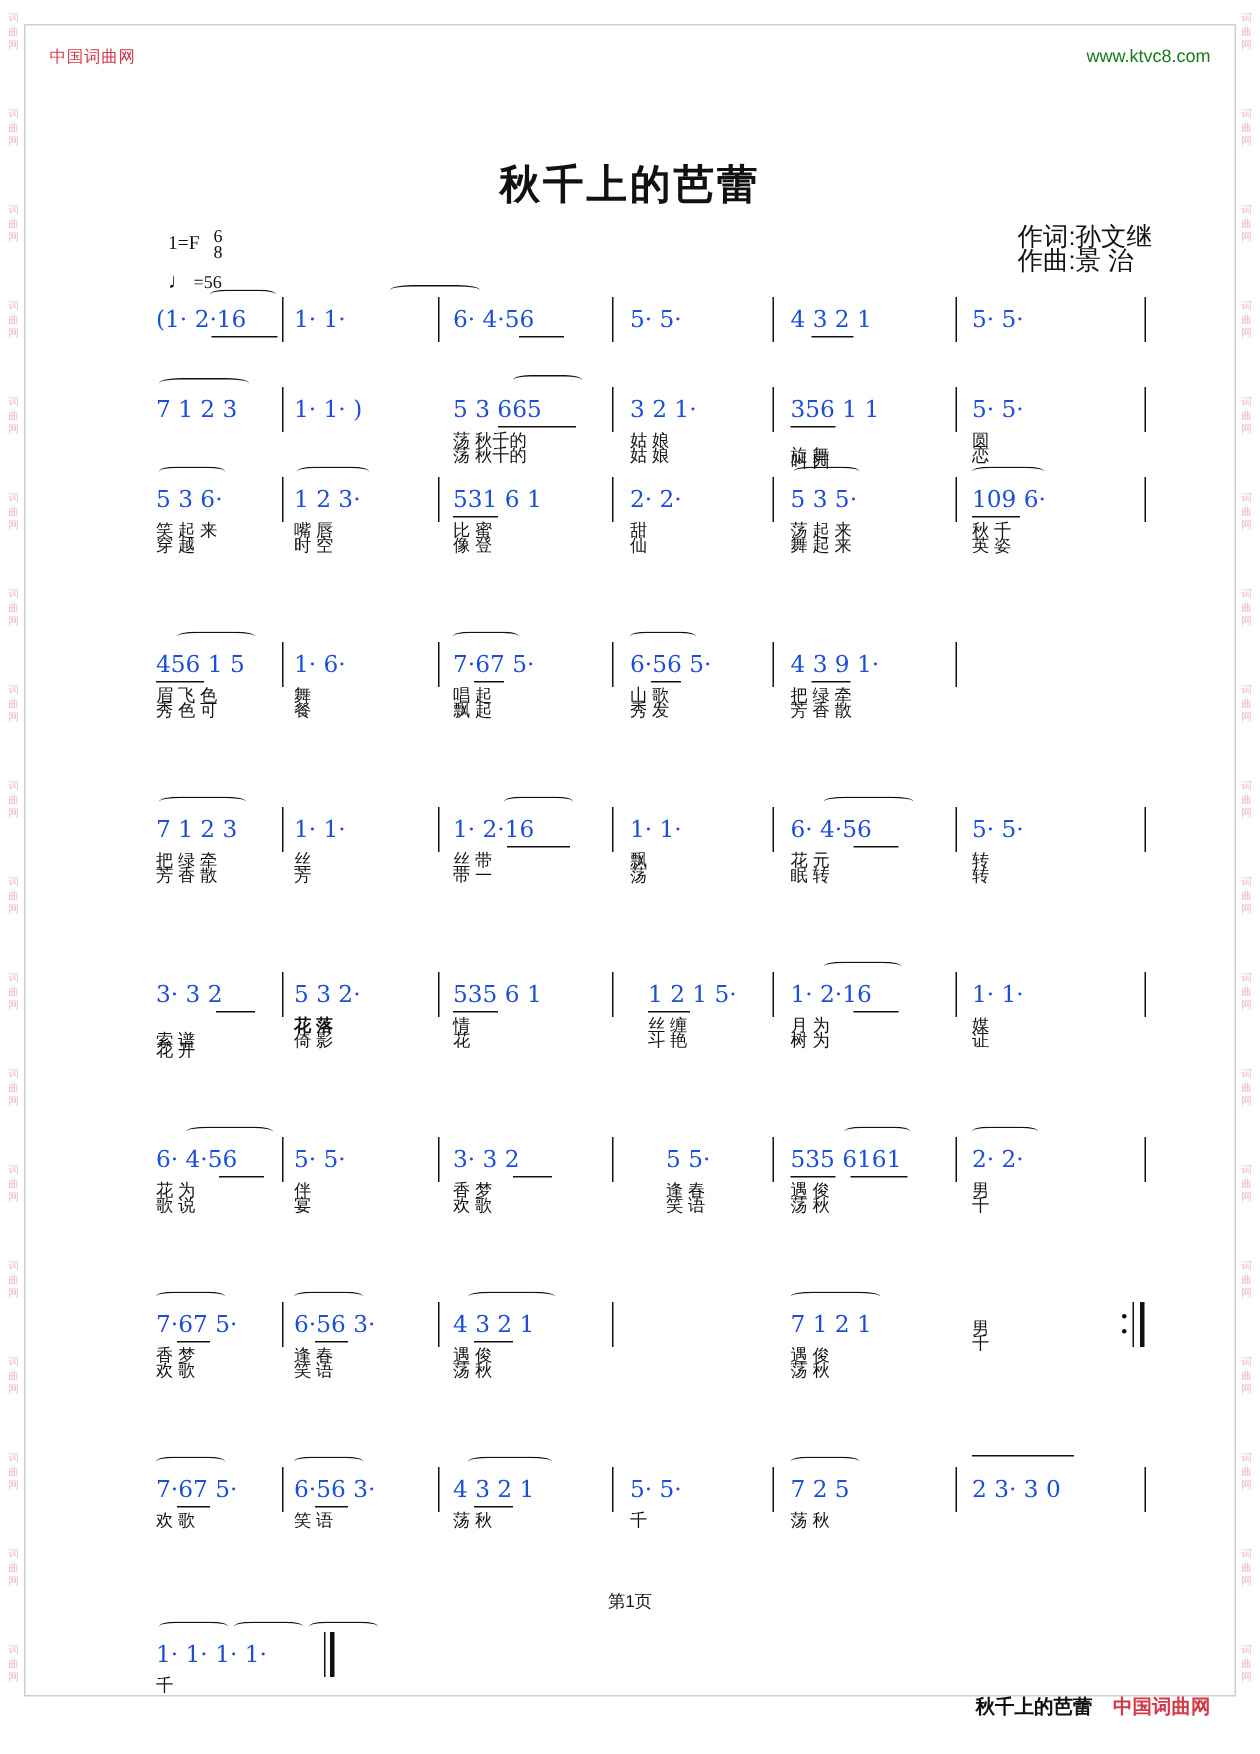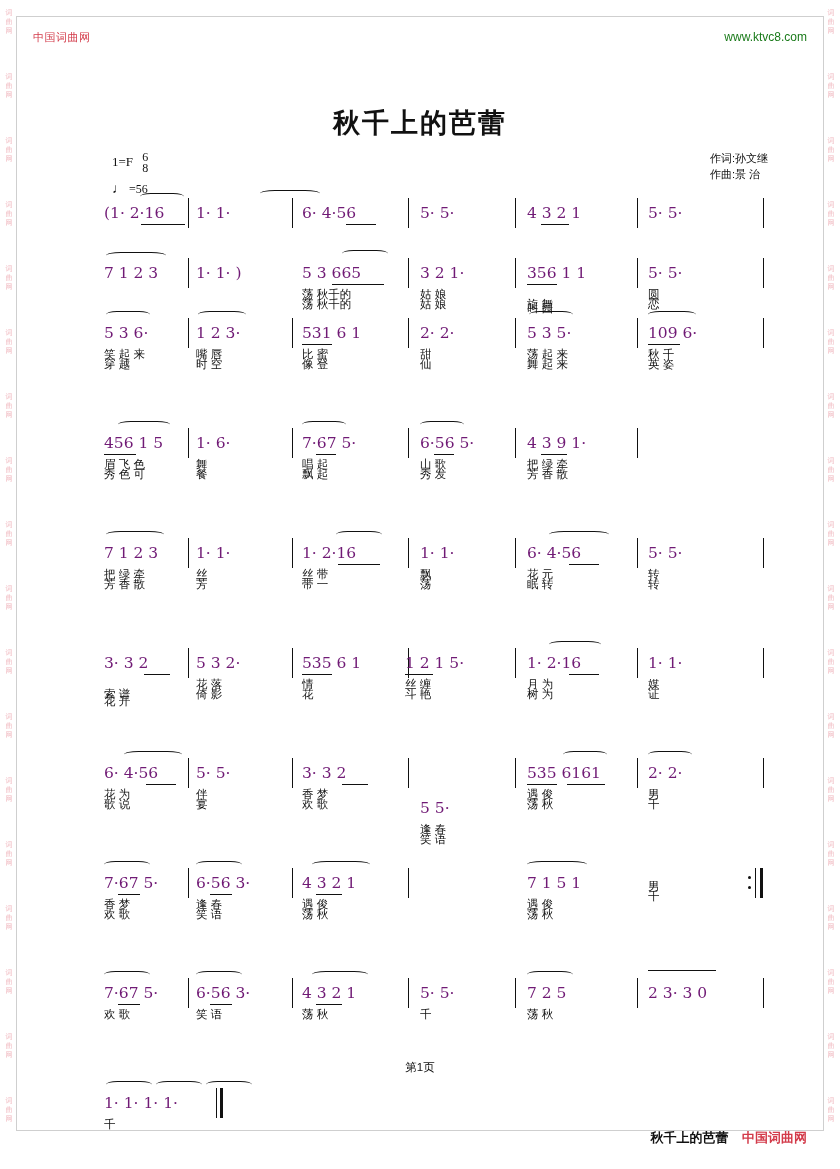--- a/index.html
+++ b/index.html
@@ -25,37 +25,37 @@
   
   .hdr-left { position:absolute; left:33px; top:30px; font-size:11px; color:#d33b4a;
               font-family:"Liberation Sans", sans-serif; letter-spacing:.5px; }
   .hdr-right { position:absolute; right:33px; top:30px; font-size:12px; color:#1a7a1a;
                font-family:"Liberation Sans", sans-serif; }
   
   .title { position:absolute; left:0; top:105px; width:840px; text-align:center;
            font-size:27px; color:#111; font-family:"DejaVu Serif", serif; font-weight:bold;
            letter-spacing:2px; }
   
-  .credits { position:absolute; right:72px; top:150px; font-size:11px; color:#111;
+  .credits { position:absolute; right:72px; top:150px; font-size:17px; color:#111;
              line-height:16px; font-family:"Liberation Sans", sans-serif; text-align:left; }
   
   .keysig { position:absolute; left:112px; top:152px; font-size:13px; color:#111;
             font-family:"Liberation Serif", serif; }
   .keysig .frac { display:inline-block; vertical-align:middle; margin-left:6px;
                   font-size:12px; line-height:11px; text-align:center; }
   .tempo { position:absolute; left:112px; top:181px; font-size:12px; color:#111;
            font-family:"Liberation Serif", serif; }
   .tempo .qn { font-size:14px; }
 
   
   .score { position:absolute; left:0; top:196px; width:840px; }
   .sysrow { position:relative; height:0; }
   
   .meas { position:absolute; font-family:"DejaVu Serif", serif; }
-  .notes { position:relative; white-space:nowrap; font-size:15.5px; color:#701a75;
+  .notes { position:relative; white-space:nowrap; font-size:15.5px; color:#1d4ed8;
            letter-spacing:0px; line-height:18px; }
   .lyr { position:relative; white-space:nowrap; font-size:11.5px; color:#111;
          font-family:"Liberation Sans", sans-serif; line-height:15px; }
   .bar { position:absolute; width:1px; background:#111; }
   
   .slur { position:absolute; border-top:1.2px solid #111; border-radius:50%/100%;
           height:7px; border-left:none; border-right:none; border-bottom:none; }
   
   .beam { position:absolute; height:1.2px; background:#111; }
   
@@ -413,32 +413,32 @@
   <div class="sysrow">
     <div class="meas" style="left:104px; top:458px;">
       <div class="notes">3·   3 2</div>
       <div class="beam" style="left:40px; top:20px; width:26px;"></div>
       <div class="lyr" style="top:22px;">花  开</div>
       <div class="lyr">索  谱</div>
     </div>
     <div class="bar" style="left:188px; top:452px; height:30px;"></div>
     <div class="meas" style="left:196px; top:458px;">
       <div class="notes">5 3  2·</div>
-      <div class="lyr" style="top:5px;">花  落</div>
+      <div class="lyr" style="top:5px;font-weight:bold;">花  落</div>
       <div class="lyr">倚  影</div>
     </div>
     <div class="bar" style="left:292px; top:452px; height:30px;"></div>
     <div class="meas" style="left:302px; top:458px;">
       <div class="notes">535  6   1</div>
       <div class="beam" style="left:0px; top:20px; width:30px;"></div>
       <div class="lyr" style="top:5px;">情</div>
       <div class="lyr">花</div>
     </div>
     <div class="bar" style="left:408px; top:452px; height:30px;"></div>
-    <div class="meas" style="left:405px; top:458px;">
+    <div class="meas" style="left:432px; top:458px;">
       <div class="notes">1 2 1  5·</div>
       <div class="beam" style="left:0px; top:20px; width:28px;"></div>
       <div class="lyr" style="top:5px;">丝  缠</div>
       <div class="lyr">斗  艳</div>
     </div>
     <div class="bar" style="left:515px; top:452px; height:30px;"></div>
     <div class="meas" style="left:527px; top:458px;">
       <div class="slur" style="left:22px; top:-13px; width:52px;"></div>
       <div class="notes">1·   2·16</div>
       <div class="beam" style="left:42px; top:20px; width:30px;"></div>
@@ -469,21 +469,21 @@
       <div class="lyr">宴</div>
     </div>
     <div class="bar" style="left:292px; top:562px; height:30px;"></div>
     <div class="meas" style="left:302px; top:568px;">
       <div class="notes">3·   3 2</div>
       <div class="beam" style="left:40px; top:20px; width:26px;"></div>
       <div class="lyr" style="top:5px;">香  梦</div>
       <div class="lyr">欢  歌</div>
     </div>
     <div class="bar" style="left:408px; top:562px; height:30px;"></div>
-    <div class="meas" style="left:420px; top:568px;margin-top:35px;">
+    <div class="meas" style="left:444px; top:568px;">
       <div class="notes">5  5·</div>
       <div class="lyr" style="top:5px;">逢  春</div>
       <div class="lyr">笑  语</div>
     </div>
     <div class="bar" style="left:515px; top:562px; height:30px;"></div>
     <div class="meas" style="left:527px; top:568px;">
       <div class="slur" style="left:36px; top:-13px; width:44px;"></div>
       <div class="notes">535  6161</div>
       <div class="beam" style="left:0px; top:20px; width:30px;"></div>
       <div class="beam" style="left:40px; top:20px; width:38px;"></div>
@@ -520,21 +520,21 @@
     <div class="meas" style="left:302px; top:678px;">
       <div class="slur" style="left:10px; top:-13px; width:58px;"></div>
       <div class="notes">4 3 2  1</div>
       <div class="beam" style="left:14px; top:20px; width:26px;"></div>
       <div class="lyr" style="top:5px;">遇  俊</div>
       <div class="lyr">荡  秋</div>
     </div>
     <div class="bar" style="left:408px; top:672px; height:30px;"></div>
     <div class="meas" style="left:527px; top:678px;">
       <div class="slur" style="left:0px; top:-13px; width:60px;"></div>
-      <div class="notes">7  1 5  1</div>
+      <div class="notes">7  1 2  1</div>
       <div class="lyr" style="top:5px;">遇  俊</div>
       <div class="lyr">荡  秋</div>
     </div>
     <div class="meas" style="left:648px; top:678px;">
       <div class="notes"></div>
       <div class="lyr" style="top:5px;">男</div>
       <div class="lyr">千</div>
     </div>
 
     <div class="repeat" style="left:748px; top:672px; height:30px; width:18px;">

